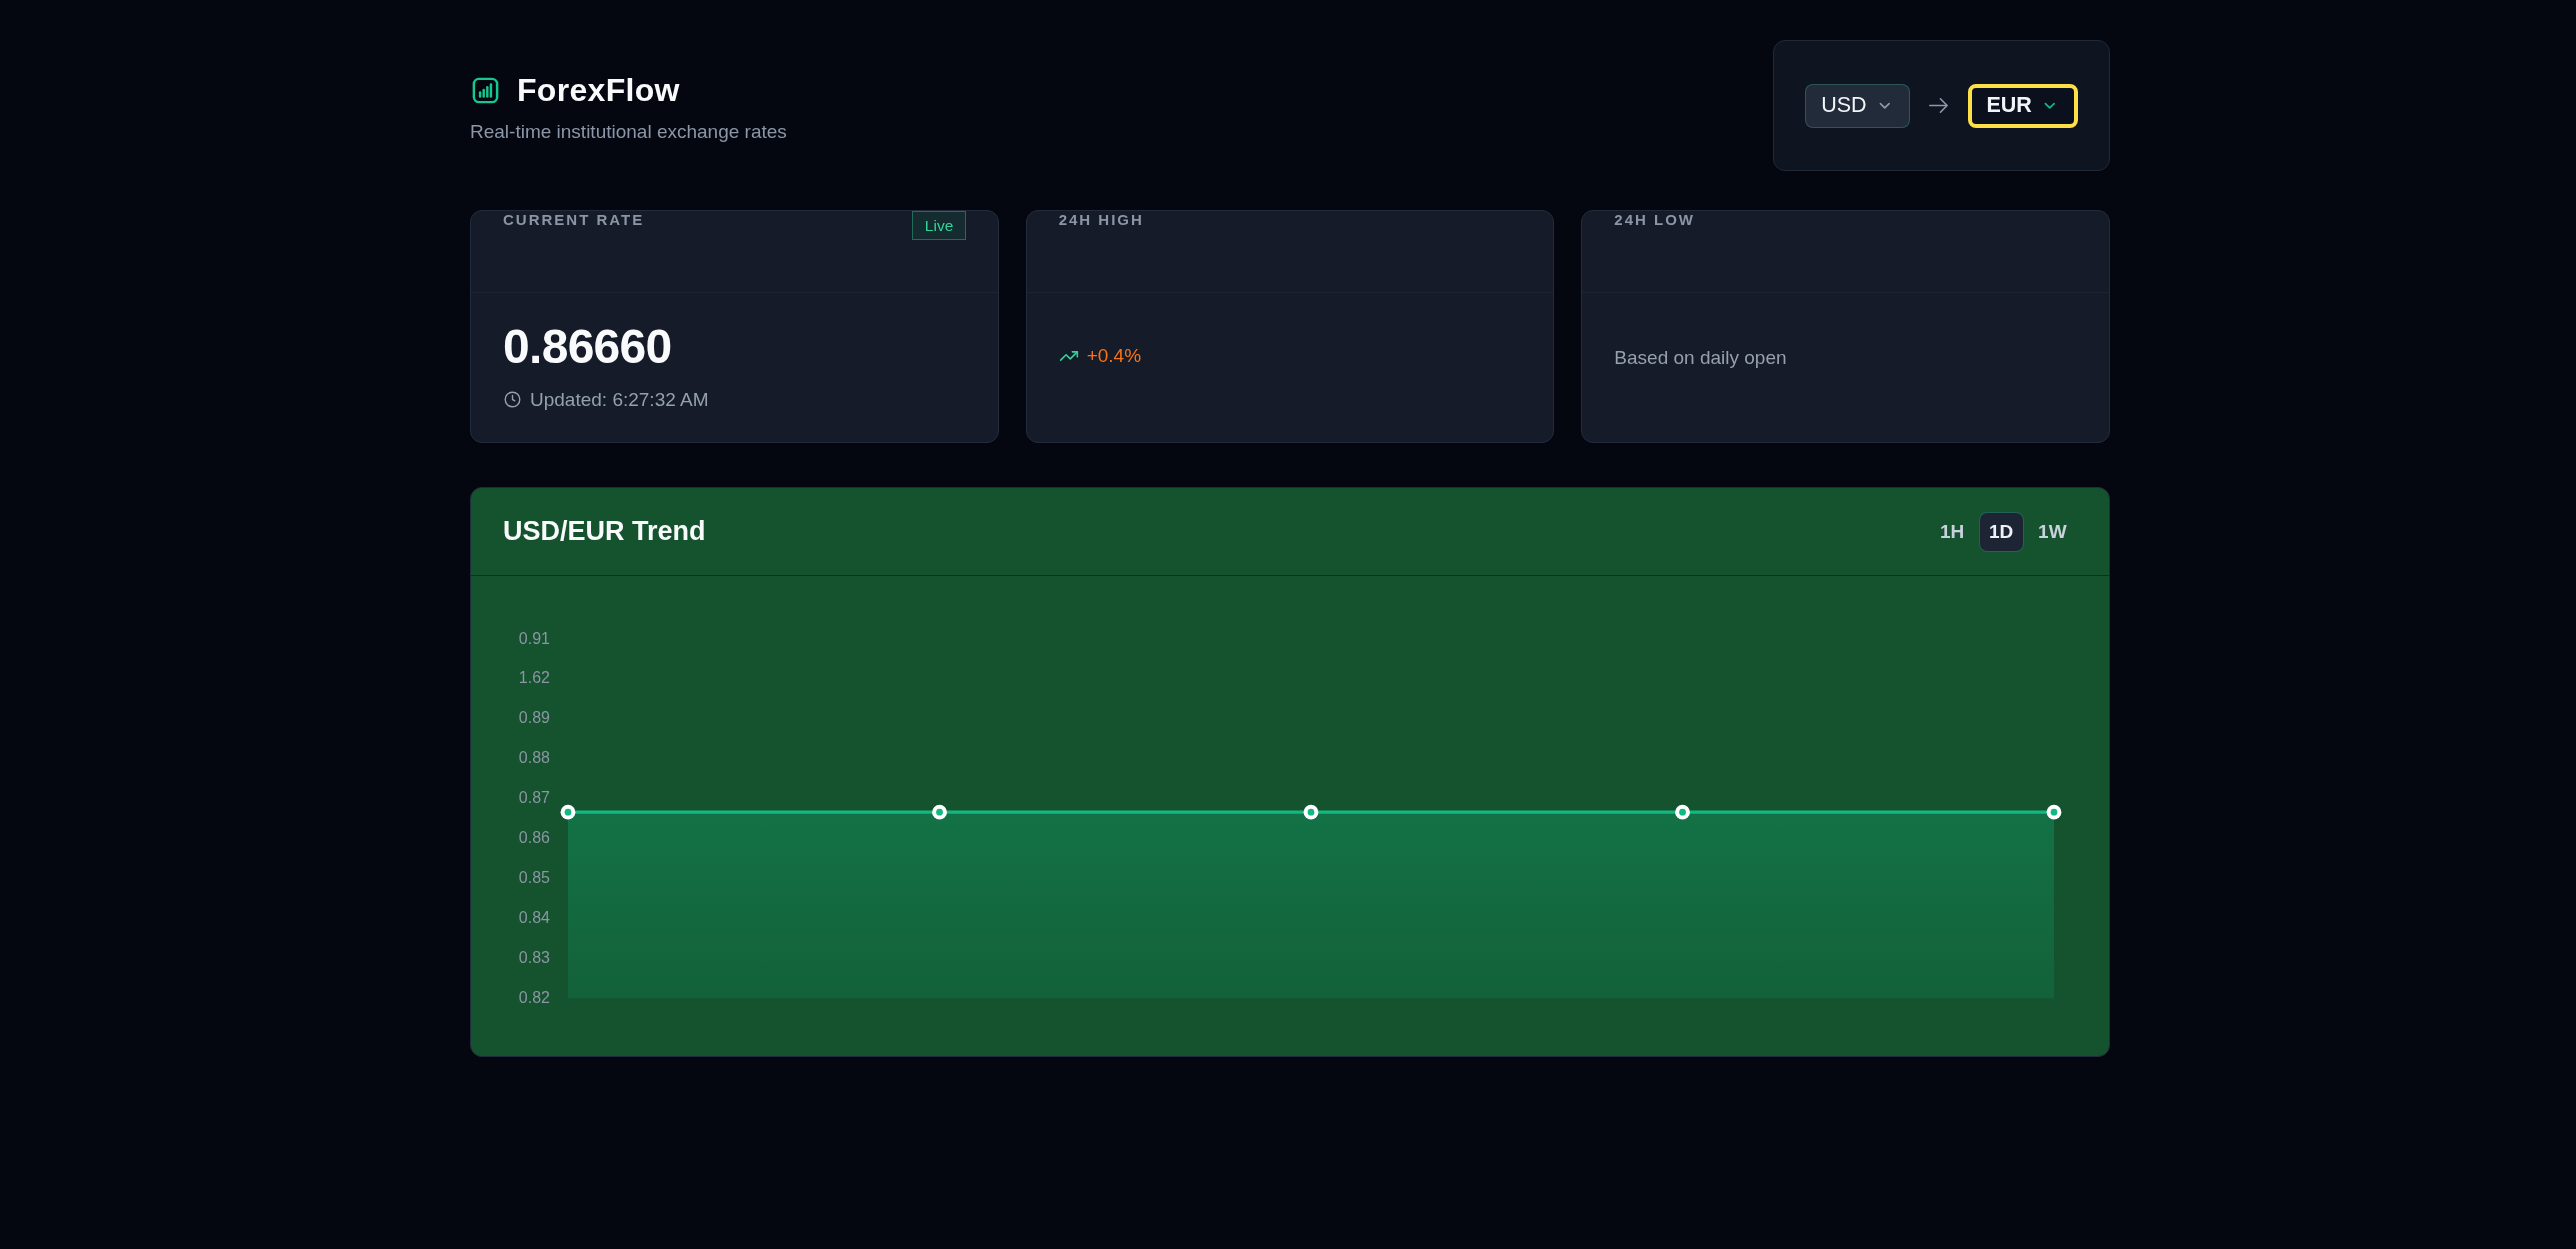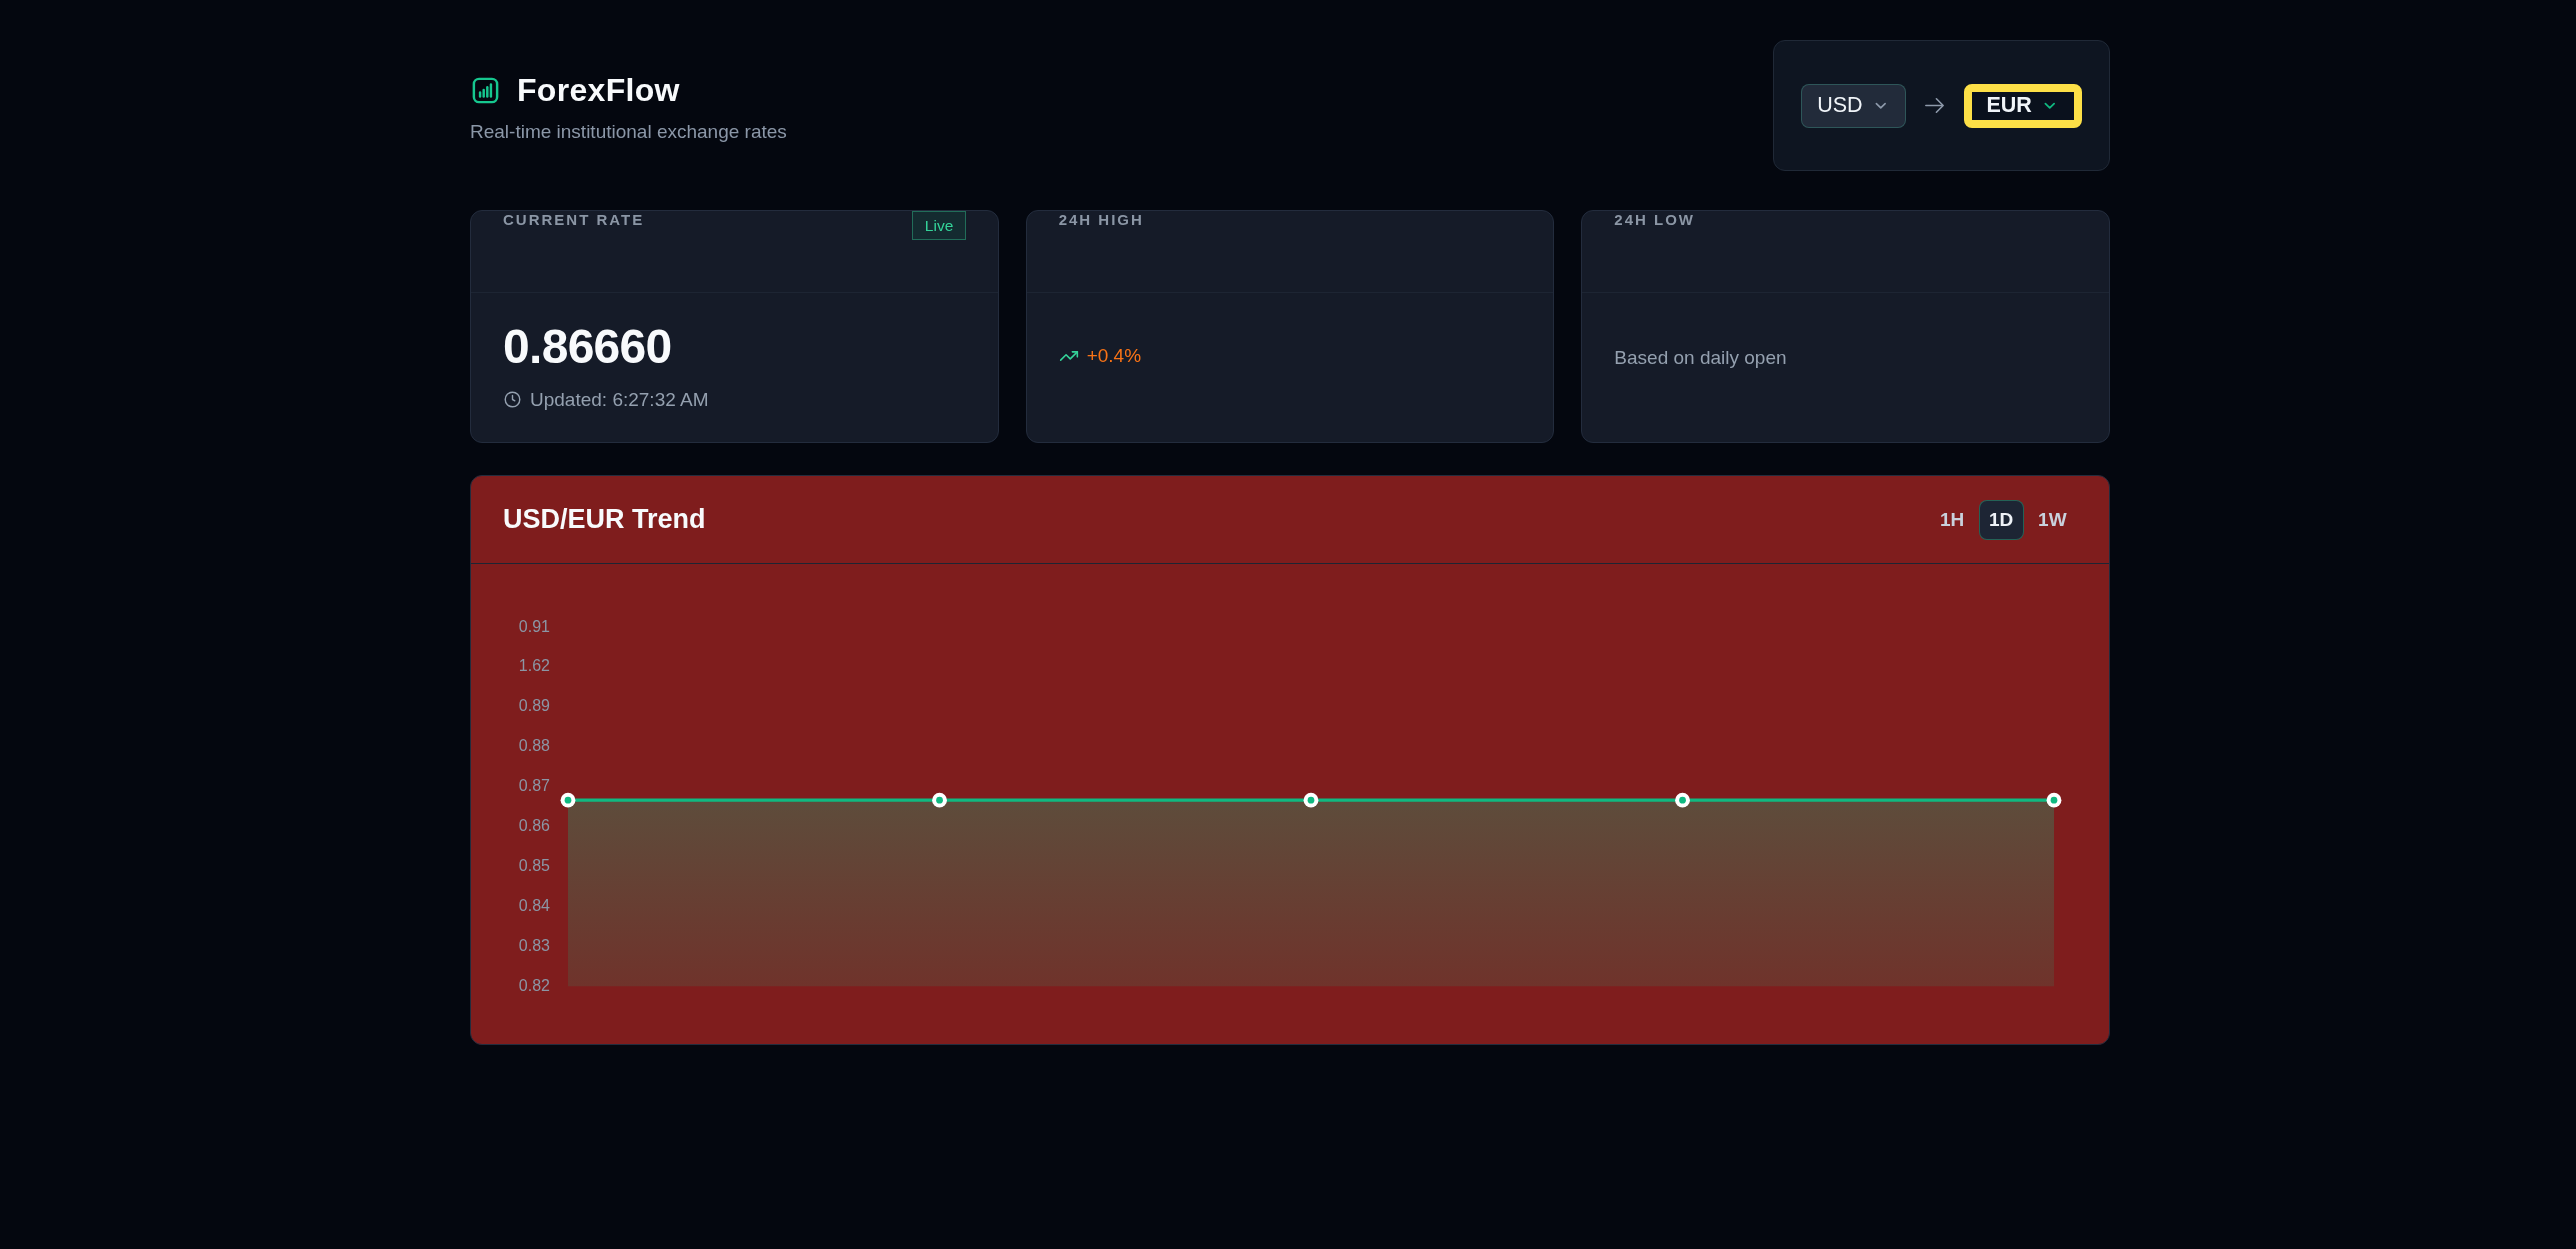--- a/index.html
+++ b/index.html
@@ -21,21 +21,21 @@
     position:absolute; top:40px; right:0; width:337px; height:131px;
     background:#0e1521; border:1.3px solid #202937; border-radius:12px;
     display:flex; align-items:center; justify-content:center; gap:17.5px;
   }
   .cur-btn {
     display:flex; align-items:center; gap:9.4px; height:44px; padding:0 15px;
     border-radius:8px; font-size:21.5px; font-weight:500; color:#f1f5f9;
     font-family:"Liberation Sans", sans-serif; cursor:pointer;
   }
   .cur-btn.from { background:#222b3a; border:1.3px solid rgba(78,199,172,0.28); }
-  .cur-btn.to   { background:#0a111d; border:8px solid #fde047; font-weight:600; }
+  .cur-btn.to   { background:#0a111d; border:4px solid #fde047; font-weight:600; }
   .arrow-wrap { display:flex; align-items:center; color:#8e9aab; }
 
   
   .stats { display:flex; gap:27px; margin-top:67px; }
   .stat-card {
     flex:1; height:233px; background:#151b28;
     border:1.3px solid #232c3d; border-radius:12px; overflow:hidden;
   }
   .stat-header {
     height:82px; padding:0 32px; display:flex; align-items:flex-start;
@@ -48,21 +48,21 @@
   }
   .stat-body { padding:30px 32px 0; }
   .value-lg { font-size:48px; font-weight:700; letter-spacing:-0.7px; line-height:1; color:#f8fafc; }
   .value-md { font-size:32px; font-weight:700; letter-spacing:-0.3px; line-height:1; color:#eef2f7; }
   .stat-sub { margin-top:17.5px; display:flex; align-items:center; gap:8px; font-size:19px; color:#94a0af; }
   .stat-sub.green { margin-top:21.5px; color:#f97316; }
   .stat-sub.plain { margin-top:24px; }
 
   
   .chart-card {
-    margin-top:32px; height:570px; background:#7f1d1d;
+    margin-top:44px; height:570px; background:#14532d;
     border:1.3px solid #232c3d; border-radius:12px; overflow:hidden;
   }
   .chart-header {
     height:88px; padding:0 32px; display:flex; align-items:center;
     justify-content:space-between; border-bottom:1.3px solid #1d2533;
   }
   .chart-title { font-size:27px; font-weight:700; color:#f8fafc; }
   .ranges { display:flex; align-items:center; gap:4px; }
   .range {
     font-size:19px; font-weight:700; color:#c9d1dc; background:transparent;

